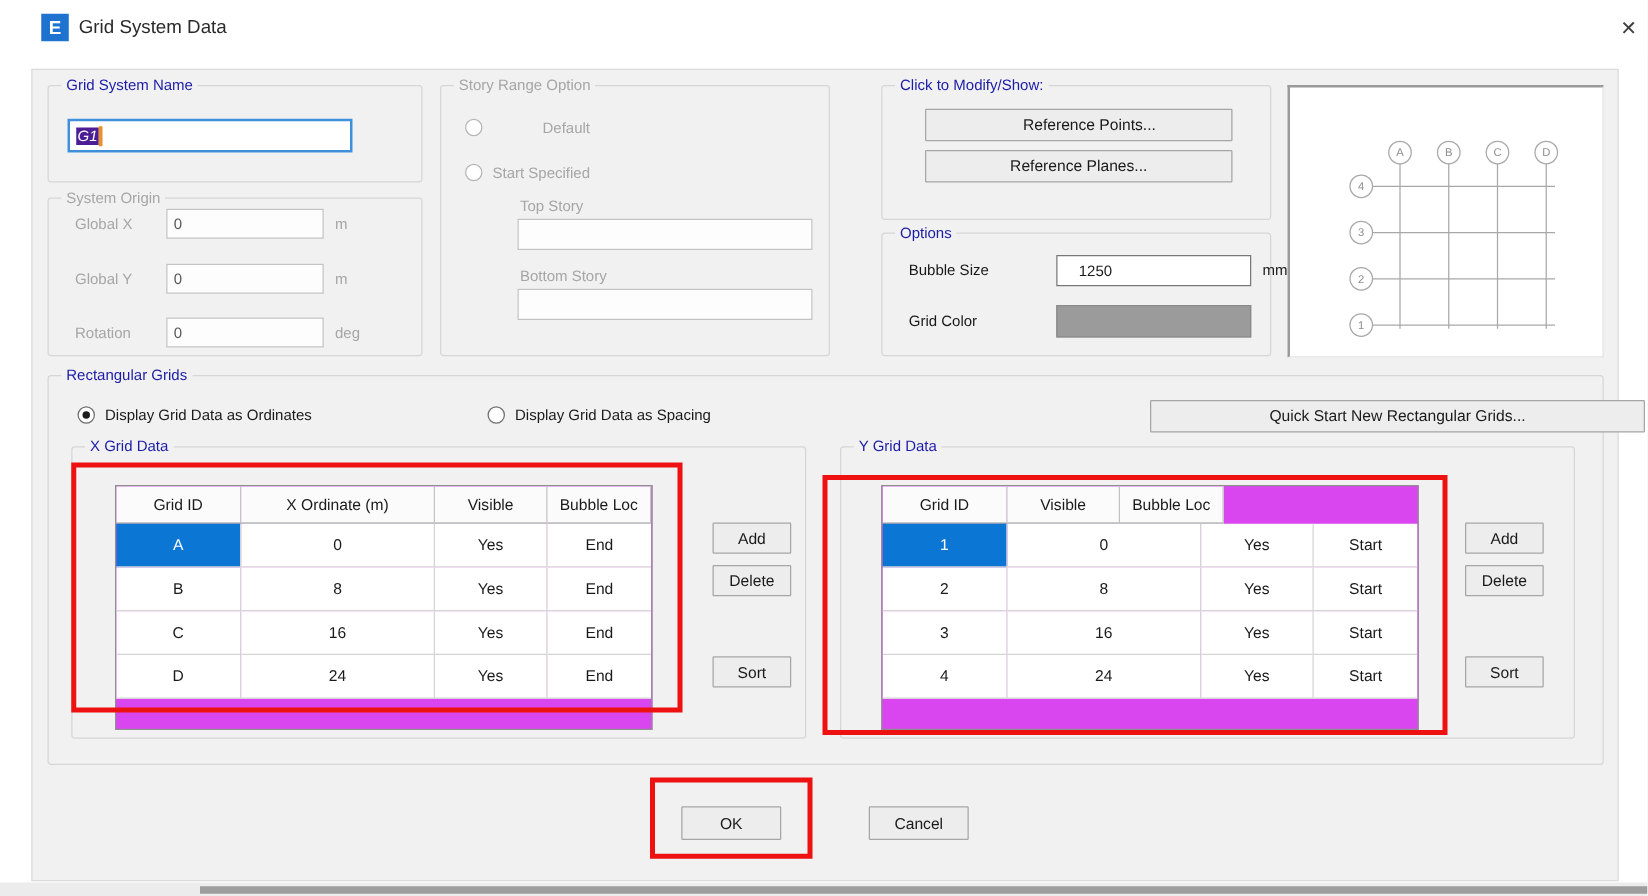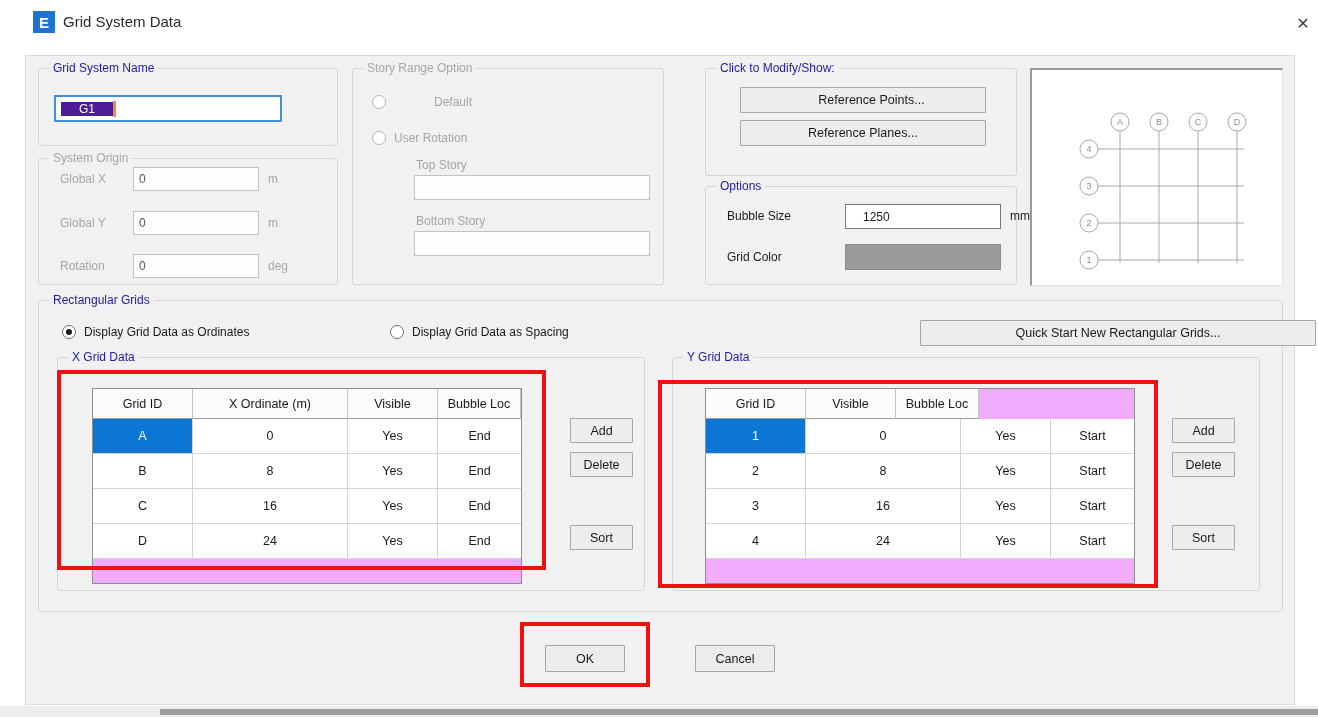--- a/index.html
+++ b/index.html
@@ -24,40 +24,40 @@
   .grouplabel{position:absolute;top:-8px;left:10px;background:#f1f1f1;padding:0 4px;
     color:#1c1ca8;white-space:nowrap;}
   .grouplabel.disabled{color:#a6a6a6;}
   .lbl{position:absolute;white-space:nowrap;}
   .lbl.disabled{color:#a6a6a6;}
 
   .textinput{position:absolute;background:#ffffff;border:1px solid #b0b0b0;display:flex;
     align-items:center;padding:0 5px;box-sizing:border-box;color:#444;}
   .textinput.disabled{border-color:#c3c3c3;background:#fdfdfd;color:#555;}
   .textinput.focused{border:2px solid #3f8fdb;color:#fff;}
-  .selection{background:#4c1d95;color:#fff;padding:0 18px;}
+  .selection{background:#4c1d95;color:#fff;padding:0 1px;font-style:italic;}
   .caret{display:inline-block;width:3px;height:16px;background:#e8912c;margin-left:0px;}
 
   .btn{position:absolute;background:#ededed;border:1px solid #a6a6a6;border-radius:1px;
     display:flex;align-items:center;justify-content:center;color:#1a1a1a;box-sizing:border-box;
     cursor:pointer;font-size:12.5px;}
   .swatch{position:absolute;background:#9b9b9b;border:1px solid #8a8a8a;box-sizing:border-box;cursor:pointer;}
 
   .radiorow{position:absolute;display:flex;align-items:center;gap:8px;}
   .radio{width:14px;height:14px;border-radius:50%;border:1px solid #6e6e6e;background:#fff;
     box-sizing:border-box;position:relative;flex:none;cursor:pointer;}
   .radio.checked::after{content:'';position:absolute;left:3px;top:3px;width:6px;height:6px;
     border-radius:50%;background:#1c1c1c;}
   .radio.disabled{border-color:#b6b6b6;}
 
   .preview{position:absolute;left:1030px;top:68px;width:253px;height:218px;background:#ffffff;
     border-top:2px solid #9a9a9a;border-left:2px solid #9a9a9a;
     border-right:1px solid #e2e2e2;border-bottom:1px solid #e2e2e2;box-sizing:border-box;}
 
-  .dgv{position:absolute;background:#f0abfc;border:1px solid #8f8f8f;box-sizing:border-box;overflow:hidden;}
+  .dgv{position:absolute;background:#d946ef;border:1px solid #8f8f8f;box-sizing:border-box;overflow:hidden;}
   .trow{display:flex;height:35px;}
   .trow.thead{height:30px;}
   .tcell{display:flex;align-items:center;justify-content:center;box-sizing:border-box;
     border-right:1px solid #d4d4d4;border-bottom:1px solid #d4d4d4;font-size:12.5px;background:#fff;color:#1a1a1a;}
   .thead .tcell{border-right:1px solid #c3c3c3;border-bottom:1px solid #9c9c9c;background:#fbfbfb;}
   .c0{width:100px;} .c1{width:155px;} .c2{width:90px;} .c3{width:83px;border-right:none;}
   .selcell{background:#0b76d4 !important;color:#ffffff !important;}
 
   .redbox{position:absolute;border:4px solid #ed1111;pointer-events:none;z-index:50;box-sizing:border-box;}
 
@@ -108,21 +108,21 @@
 
 <div class="groupbox" style="left:352px;top:68px;width:312px;height:217px;">
   <span class="grouplabel disabled">Story Range Option</span>
 </div>
 <div class="radiorow" style="left:372px;top:95px;gap:48px;">
   <span class="radio disabled"></span>
   <span class="lbl disabled" style="position:static;">Default</span>
 </div>
 <div class="radiorow" style="left:372px;top:131px;">
   <span class="radio disabled"></span>
-  <span class="lbl disabled" style="position:static;">User Rotation</span>
+  <span class="lbl disabled" style="position:static;">Start Specified</span>
 </div>
 <span class="lbl disabled" style="left:416px;top:158px;">Top Story</span>
 <div class="textinput disabled" style="left:414px;top:175px;width:236px;height:25px;">
     <span></span>
   </div>
 <span class="lbl disabled" style="left:416px;top:214px;">Bottom Story</span>
 <div class="textinput disabled" style="left:414px;top:231px;width:236px;height:25px;">
     <span></span>
   </div>
 

